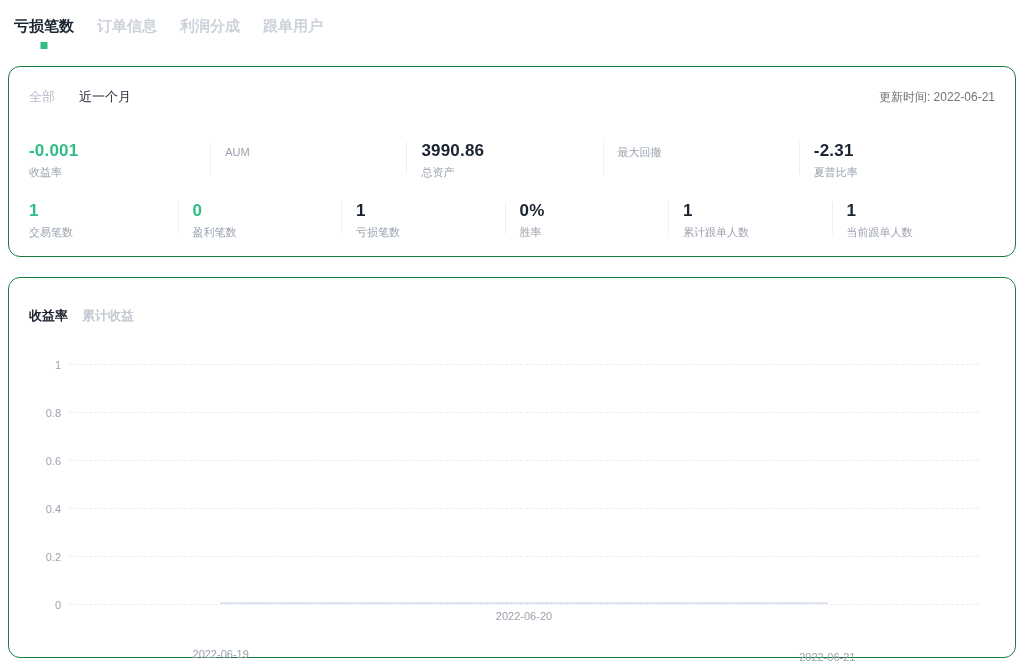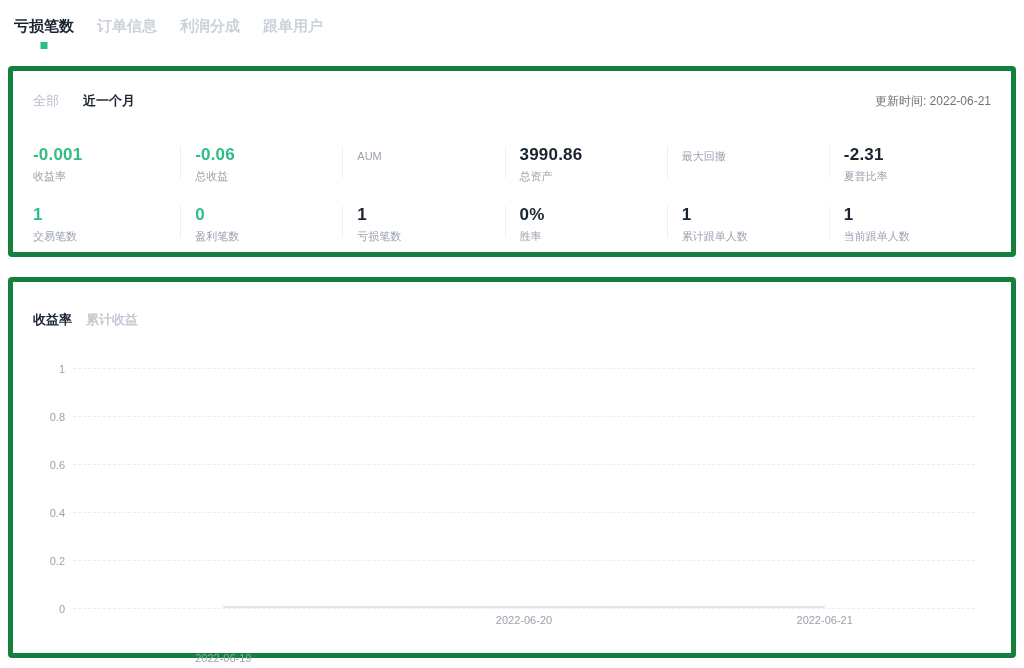--- a/index.html
+++ b/index.html
@@ -15,30 +15,30 @@
     font-size:15px;font-weight:700;color:#ccd2da;line-height:18px;
     position:relative;padding-bottom:14px;cursor:pointer;white-space:nowrap;
   }
   .page-tab.active{color:#1a2330;}
   .page-tab.active::after{
     content:'';position:absolute;left:50%;transform:translateX(-50%);
     bottom:0;width:7px;height:7px;background:#2ebd85;
   }
   
   .card{
-    margin:0 8px;background:#fff;border:5px solid #15803d;border-radius:4px;
+    margin:0 8px;background:#fff;border:1px solid #15803d;border-radius:12px;
     box-sizing:border-box;
   }
   .card.stats-card{margin-top:17px;height:191px;padding:22px 20px 0 20px;}
   .card.chart-card{margin-top:20px;height:381px;padding:30px 20px 0 20px;}
   
   .filter-row{display:flex;align-items:center;}
   .filter{font-size:13px;line-height:16px;cursor:pointer;}
   .filter{color:#b6bdc8;margin-right:24px;}
-  .filter.active{color:#1f2633;font-weight:700;margin-right:0;}
+  .filter.active{color:#1f2633;font-weight:400;margin-right:0;}
   .updated{margin-left:auto;font-size:12px;color:#737373;line-height:16px;}
   
   .stats-row{display:flex;margin-top:36px;}
   .stats-row.second{margin-top:22px;}
   .stat{flex:1 1 0;position:relative;padding-left:15px;min-width:0;}
   .stat:first-child{padding-left:0;}
   .stat:not(:first-child)::before{
     content:'';position:absolute;left:0;top:1px;width:1px;height:32px;background:#edf0f3;
   }
   .stat-value{font-size:17px;font-weight:700;line-height:20px;color:#1a2330;letter-spacing:.2px;}
@@ -76,24 +76,20 @@
   <div class="filter-row">
     <span class="filter">全部</span>
     <span class="filter active">近一个月</span>
     <span class="updated">更新时间: 2022-06-21</span>
   </div>
 
   <div class="stats-row">
     <div class="stat">
       <div class="stat-value green">-0.001</div>
       <div class="stat-label">收益率</div>
-    </div>
-    <div class="stat">
-      <div class="stat-value green">-0.06</div>
-      <div class="stat-label">总收益</div>
     </div>
     <div class="stat">
       <div class="stat-label">AUM</div>
     </div>
     <div class="stat">
       <div class="stat-value">3990.86</div>
       <div class="stat-label">总资产</div>
     </div>
     <div class="stat">
       <div class="stat-label">最大回撤</div>
@@ -158,16 +154,16 @@
         <div class="gridline" style="top: 0%;">
           <span class="ytick">1</span>
         </div>
         <svg viewBox="0 0 100 100" preserveAspectRatio="none">
           <polyline fill="none" stroke="#dde6ee" stroke-width="2" vector-effect="non-scaling-stroke" points="16.666666666666664,99.6 50,99.6 83.33333333333334,99.6"></polyline>
         </svg>
       </div>
     <div class="x-axis-labels">
         <span class="xtick" style="left: 16.6667%; margin-top: 38px;">2022-06-19</span>
         <span class="xtick" style="left: 50%;">2022-06-20</span>
-        <span class="xtick" style="left: 83.3333%;">2022-06-21</span>
+        <span class="xtick" style="left: 83.3333%; margin-top: 41px;">2022-06-21</span>
       </div>
   </div>
 </div>
 
 </body></html>

